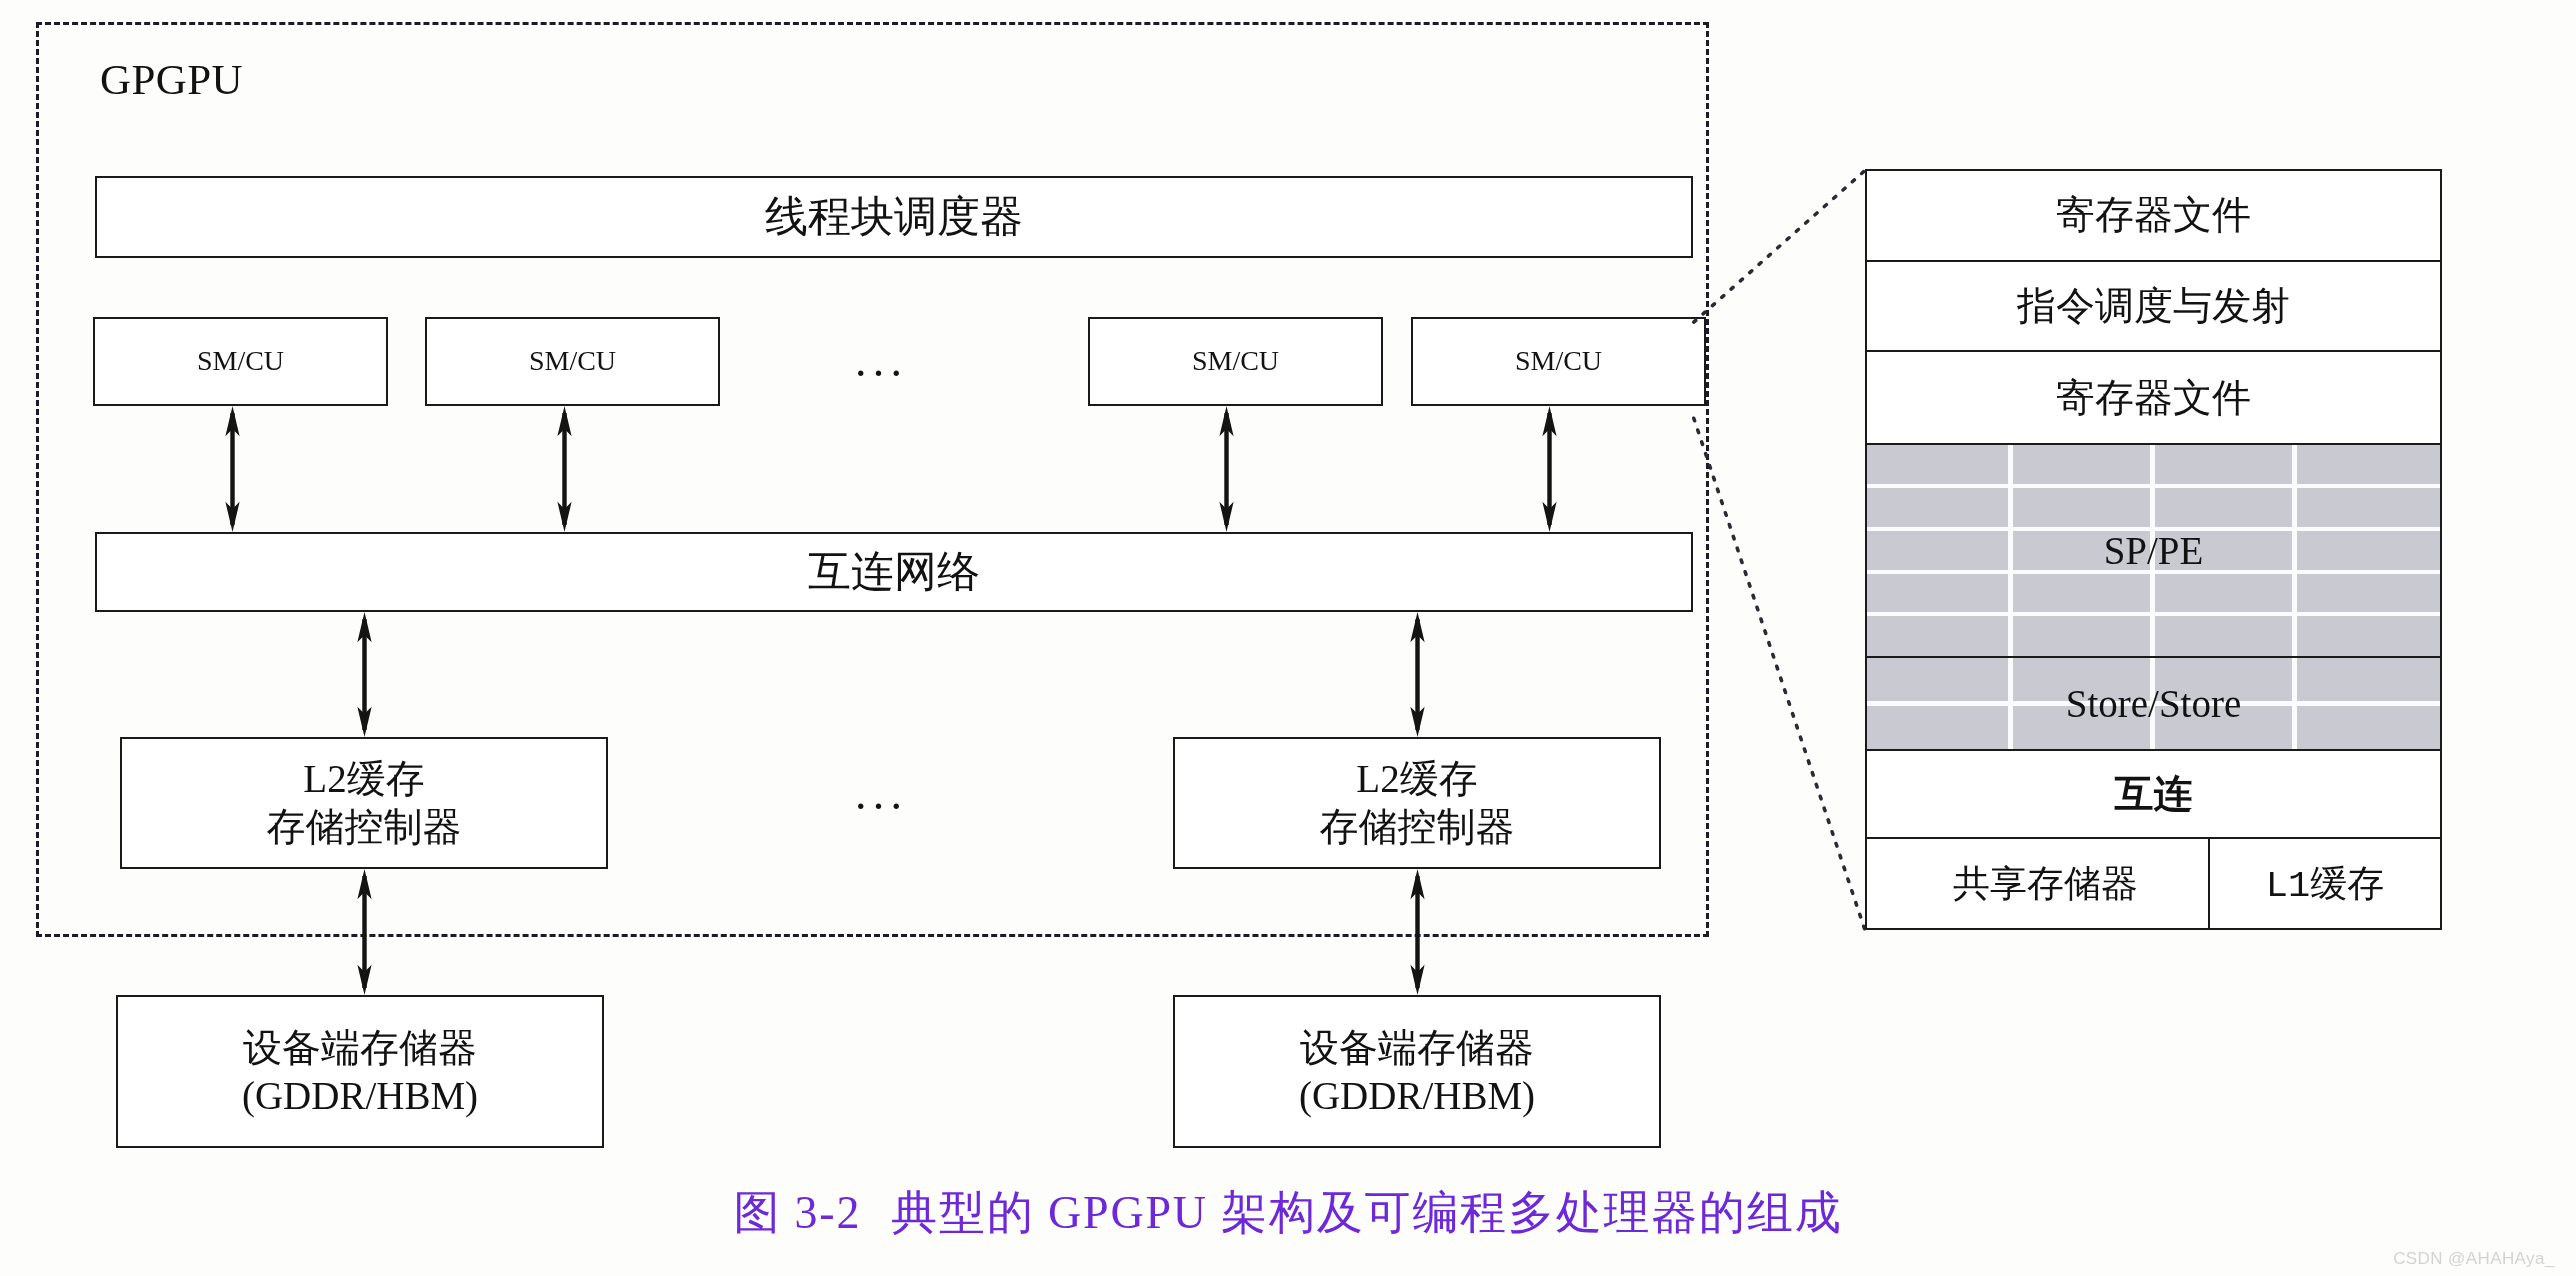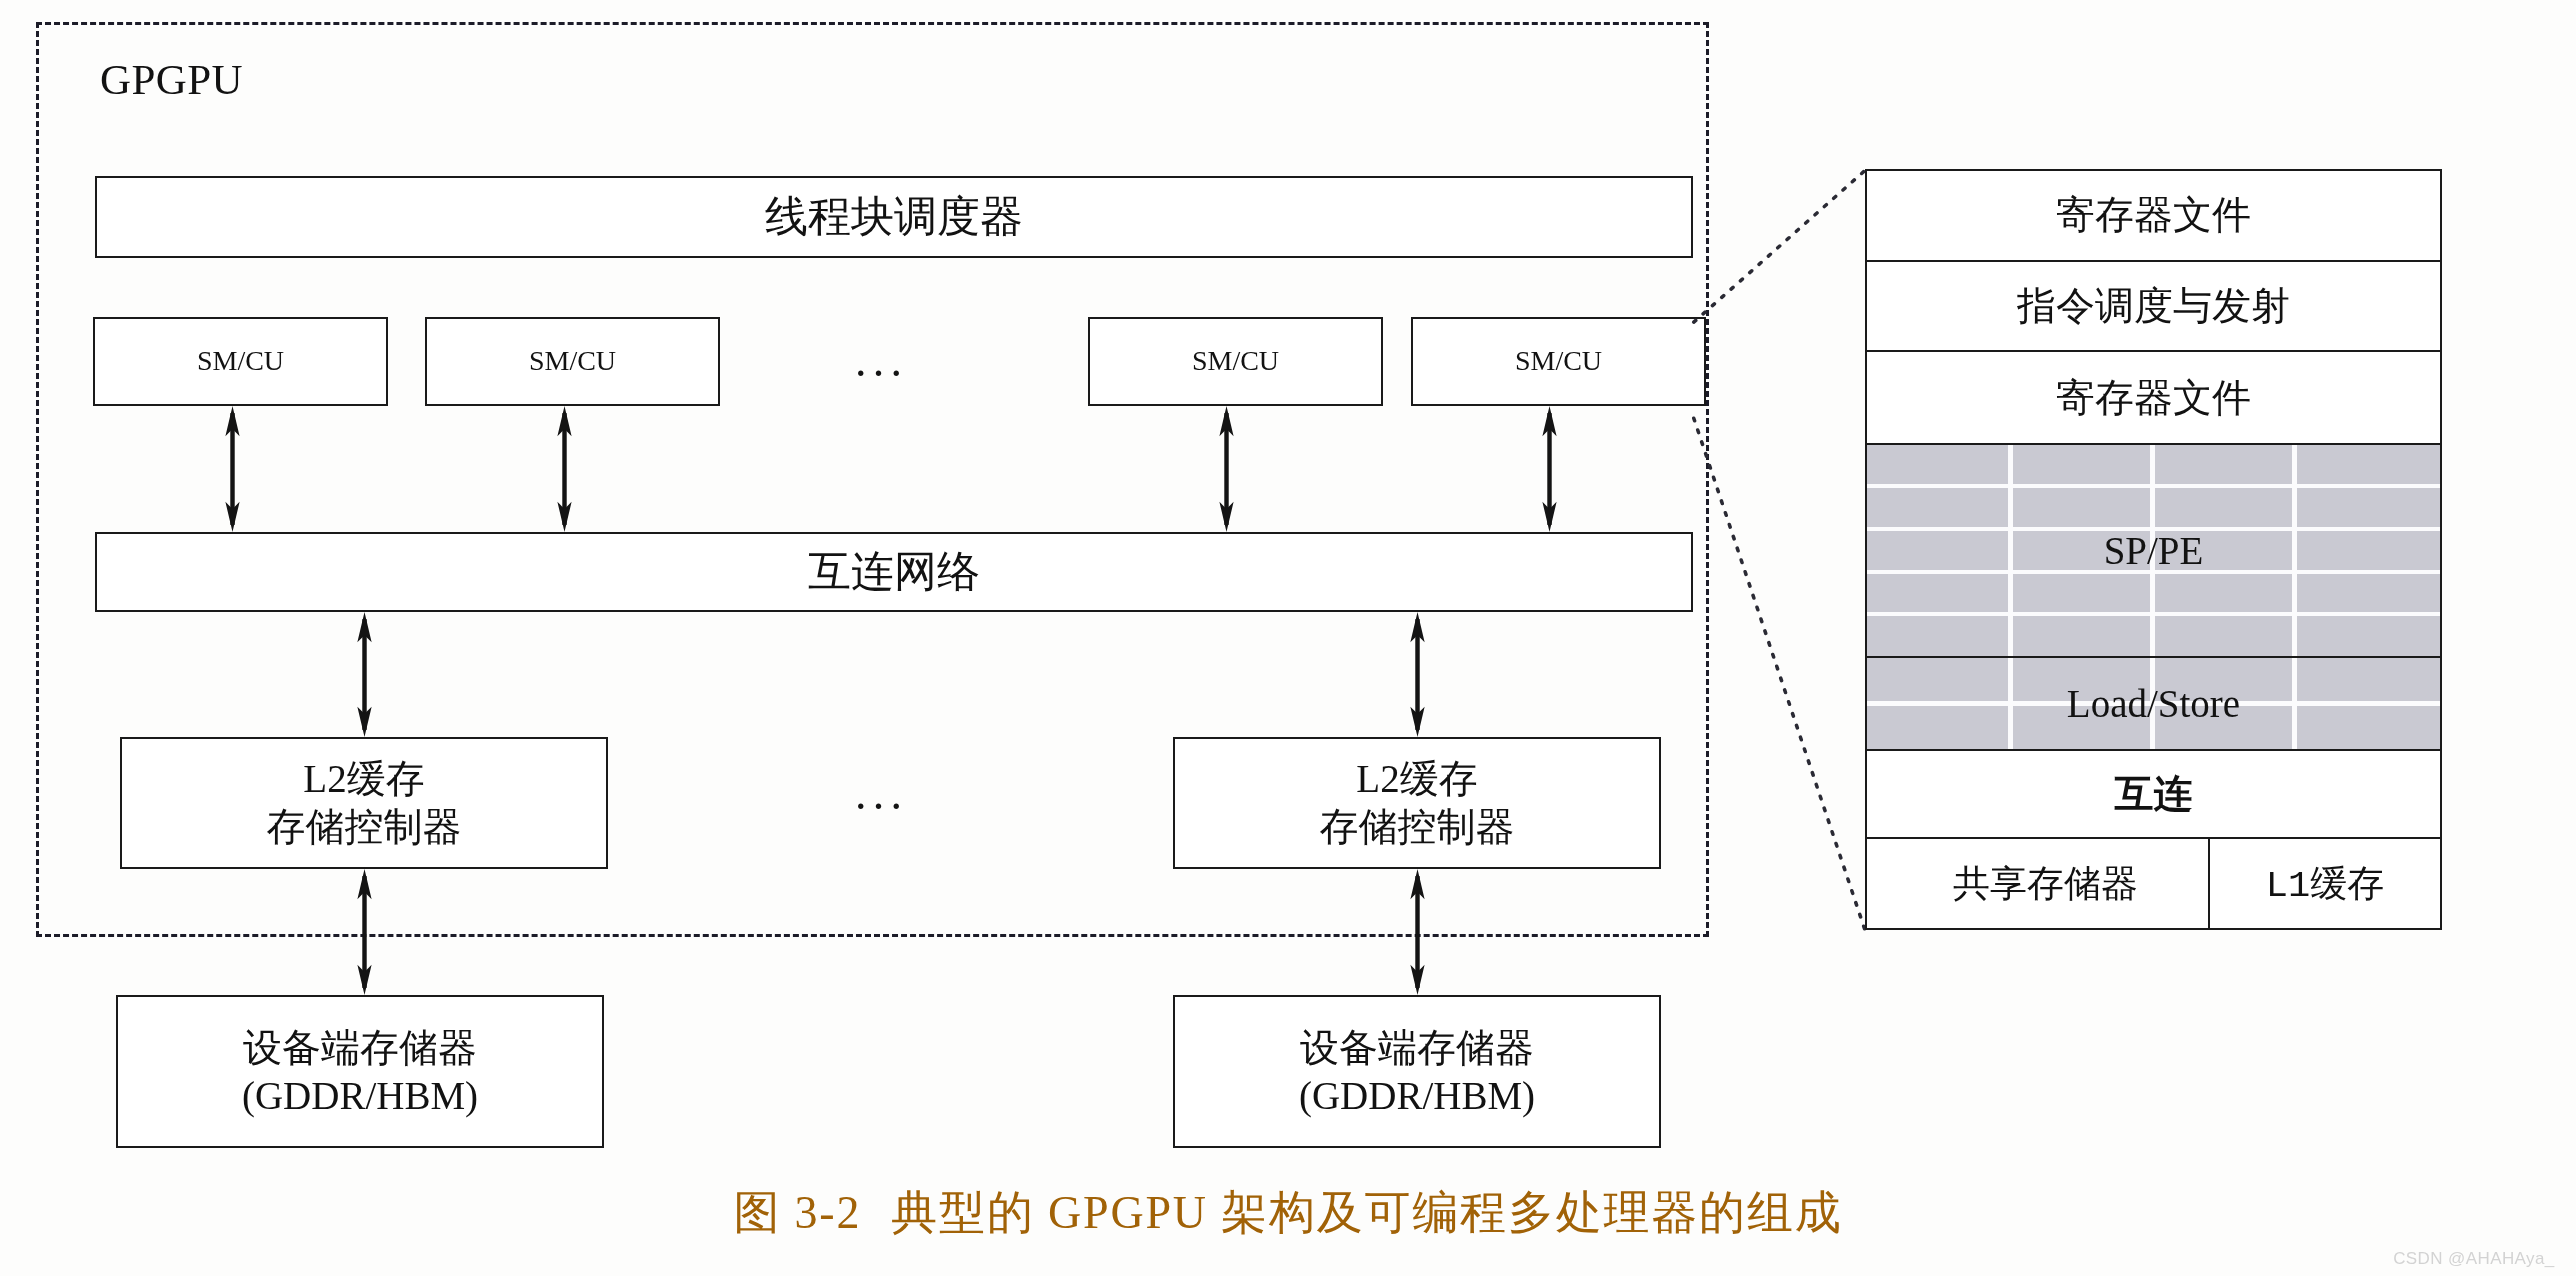--- a/index.html
+++ b/index.html
@@ -191,21 +191,21 @@
 
   
   #figure-caption {
     position: absolute;
     left: 0;
     top: 1182px;
     width: 2576px;
     text-align: center;
     font-size: 46px;
     letter-spacing: 1.8px;
-    color: #a16207;
+    color: #6d28d9;
     font-family: "Liberation Serif", "DejaVu Serif", serif;
   }
   #caption-num { margin-right: 30px; }
 
   #watermark {
     position: absolute;
     right: 21.4px;
     bottom: 7.1px;
     font-size: 17px;
     color: #d3d3d3;
@@ -353,21 +353,21 @@
       <span class="row-label">SP/PE</span>
     </div>
 
     <div class="panel-row" id="row-ldst">
       <div class="grid-overlay">
         <div class="hline" style="top:43px;"></div>
         <div class="vline" style="left:141px;"></div>
         <div class="vline" style="left:283px;"></div>
         <div class="vline" style="left:425px;"></div>
       </div>
-      <span class="row-label">Load/Store</span>
+      <span class="row-label">Store/Store</span>
     </div>
 
     <div class="panel-row" id="row-intercon">
       <span class="row-label">互连</span>
     </div>
 
     <div class="panel-row" id="row-shared">
       <div class="split-cell" id="shared-mem-cell">
         <span>共享存储器</span>
       </div>

